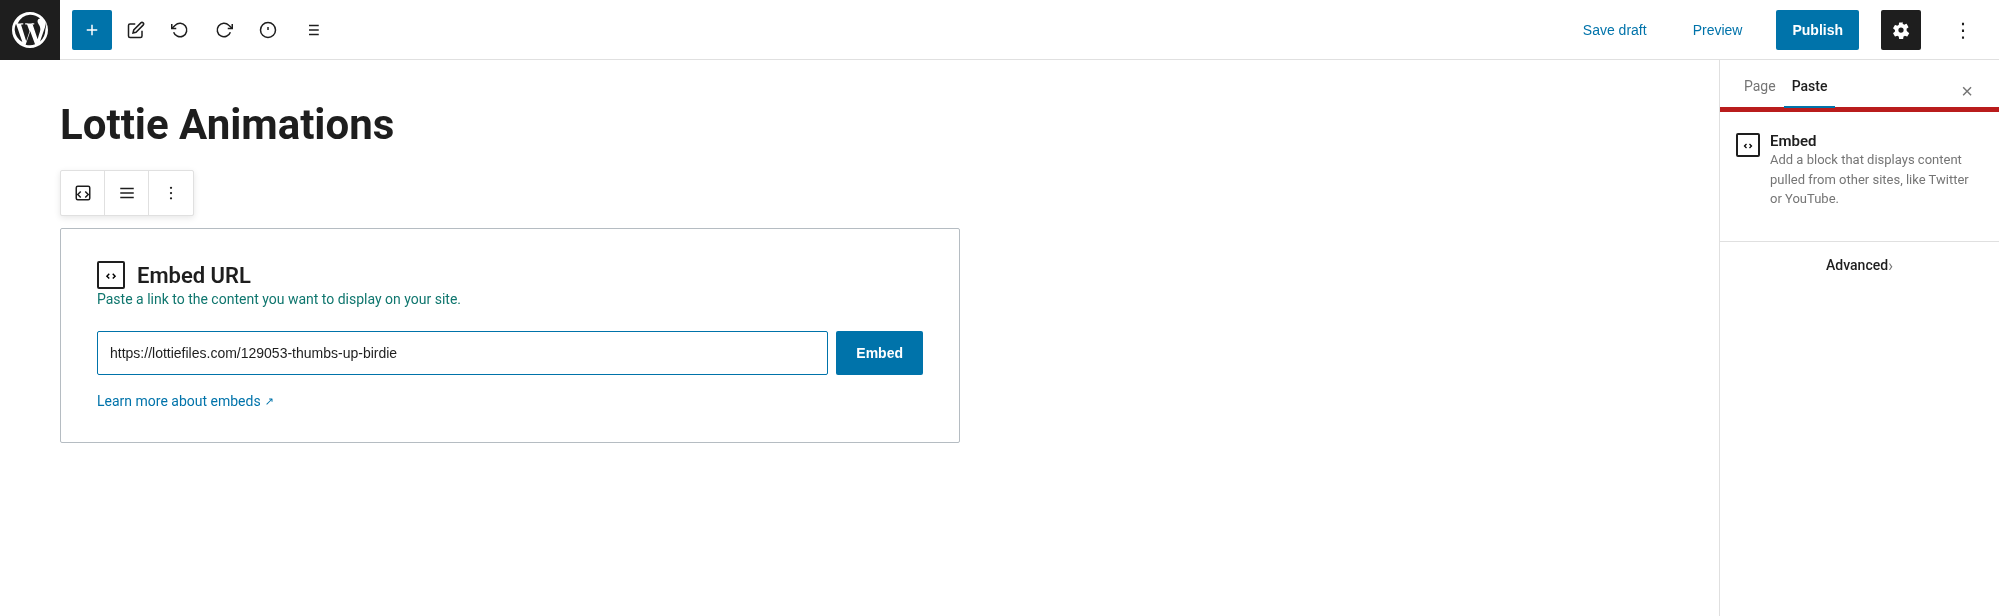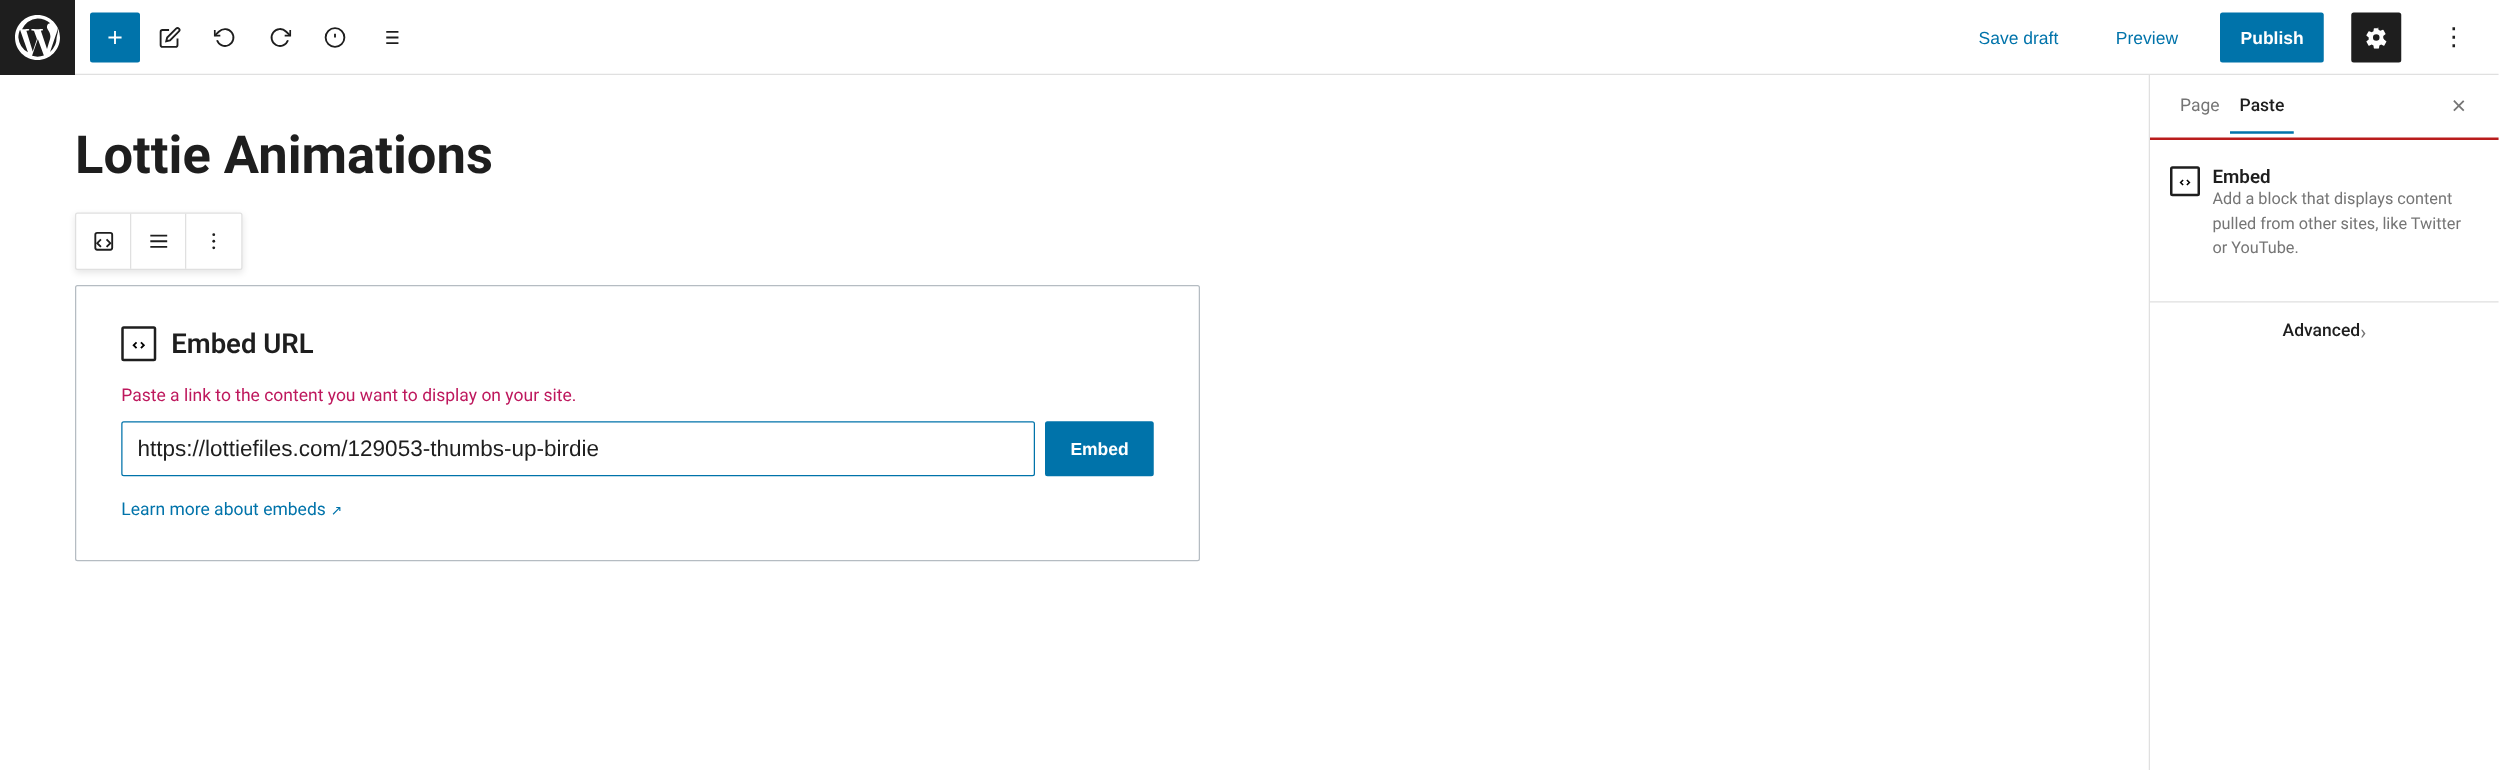--- a/index.html
+++ b/index.html
@@ -171,54 +171,54 @@
       border: 1px solid #b5bcc2;
       border-radius: 2px;
       padding: 32px 36px;
       background: #fff;
       max-width: 900px;
     }
     .embed-block-header {
       display: flex;
       align-items: center;
       gap: 12px;
-      margin-bottom: 20px;
+      margin-bottom: 2px;
     }
     .embed-icon {
       width: 28px;
       height: 28px;
       border: 2px solid #1e1e1e;
       border-radius: 2px;
       display: flex;
       align-items: center;
       justify-content: center;
       flex-shrink: 0;
     }
     .embed-block-title {
       font-size: 22px;
       font-weight: 600;
       color: #1e1e1e;
     }
     .embed-block-desc {
       font-size: 14px;
-      color: #be185d;
-      margin-bottom: 12px;
+      color: #0f766e;
+      margin-bottom: 24px;
     }
     .embed-input-row {
       display: flex;
       gap: 8px;
       margin-bottom: 16px;
     }
     .embed-url-input {
       flex: 1;
       height: 44px;
       border: 1.5px solid #0073aa;
       border-radius: 2px;
       padding: 0 12px;
-      font-size: 18px;
+      font-size: 14px;
       color: #1e1e1e;
       outline: none;
     }
     .embed-submit-btn {
       background: #0073aa;
       color: #fff;
       border: none;
       border-radius: 2px;
       font-size: 14px;
       font-weight: 600;
@@ -243,22 +243,22 @@
     .sidebar {
       width: 280px;
       border-left: 1px solid #e0e0e0;
       background: #fff;
       display: flex;
       flex-direction: column;
       flex-shrink: 0;
     }
     .sidebar-header {
       display: flex;
-      align-items: center;
-      border-bottom: 2px solid #b91c1c;
+      align-items: flex-end;
+      border-bottom: 5px solid #b91c1c;
       padding: 0 16px;
       height: 52px;
       position: relative;
     }
     .sidebar-tab {
       font-size: 14px;
       font-weight: 400;
       color: #757575;
       padding: 12px 8px;
       cursor: pointer;

